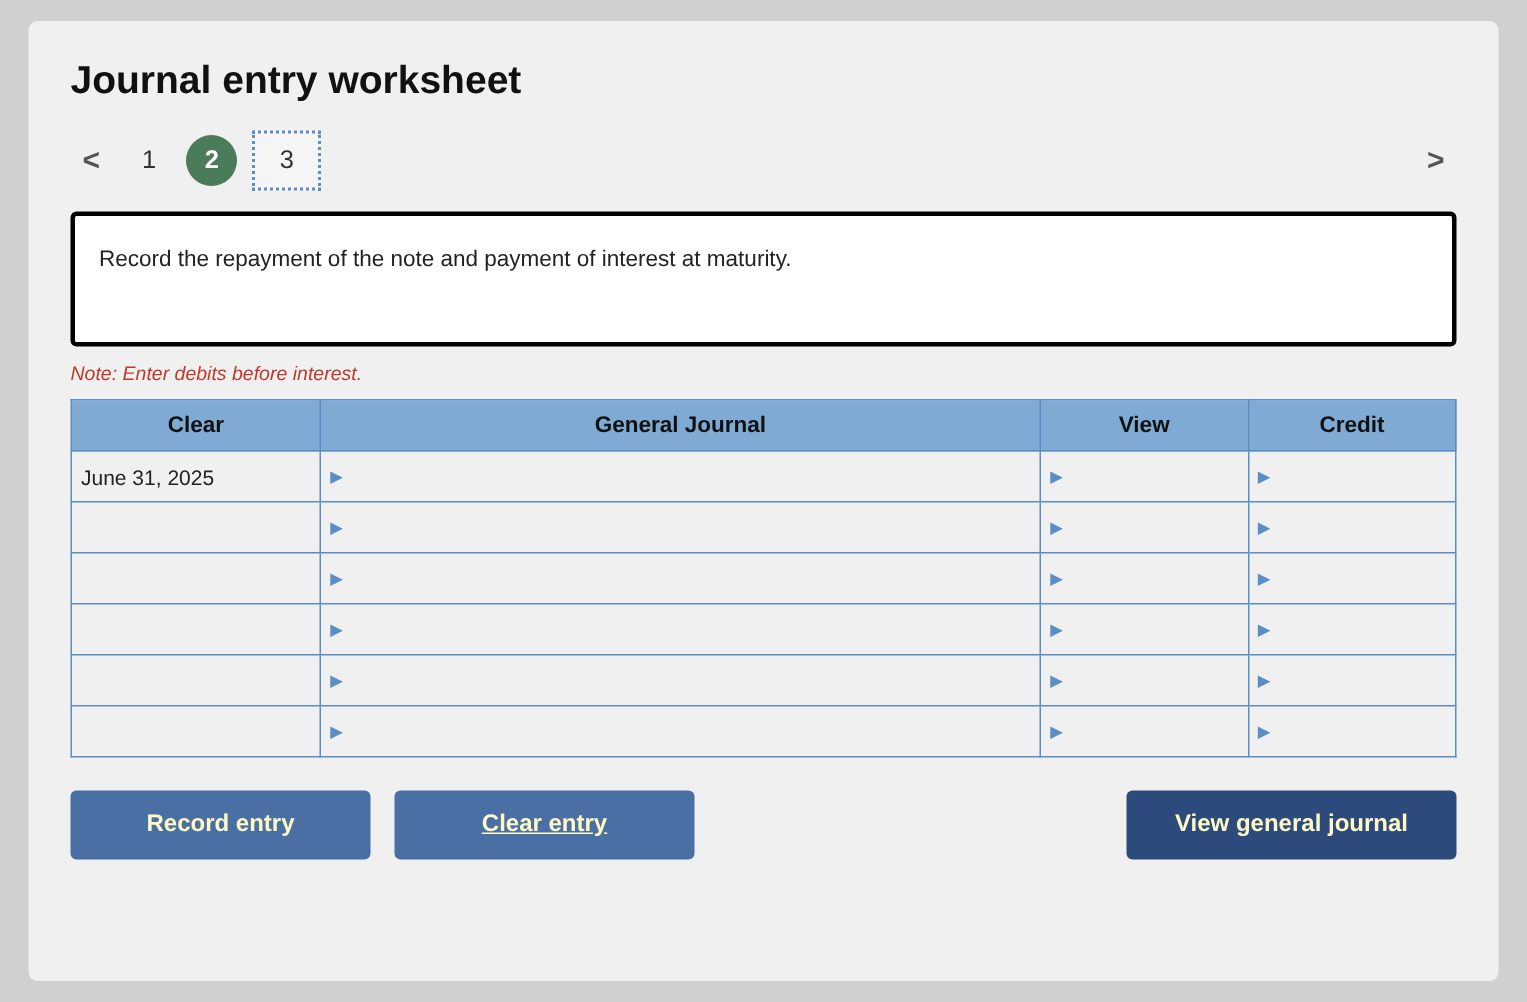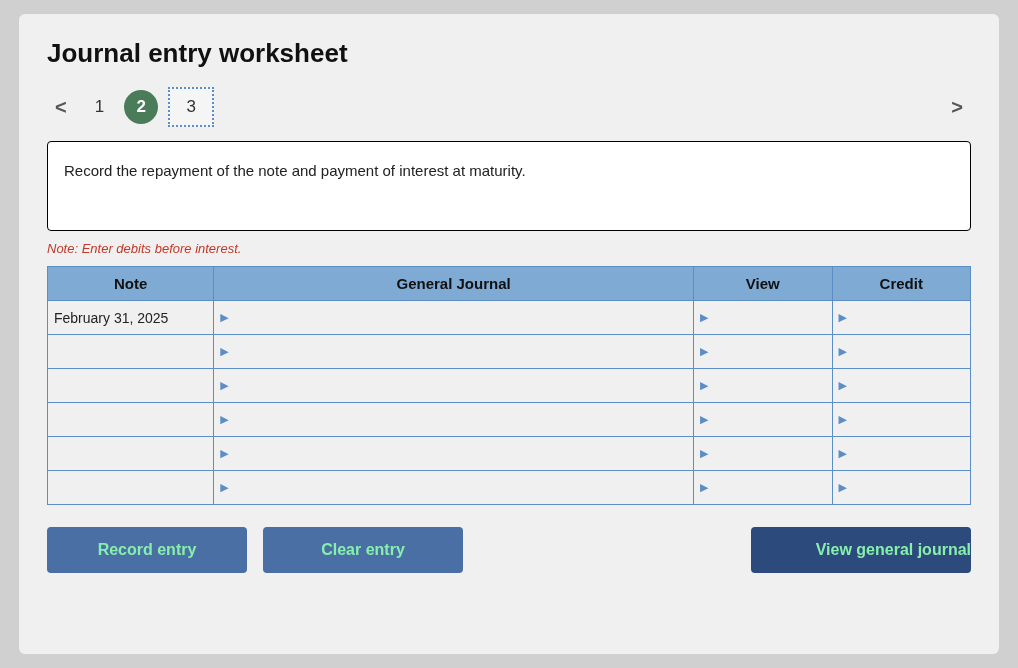--- a/index.html
+++ b/index.html
@@ -66,21 +66,21 @@
       justify-content: center;
       font-size: 17px;
       color: #333;
       background: #f5f5f5;
     }
     .nav-right-arrow {
       margin-left: auto;
     }
     .description-box {
       background: white;
-      border: 1px solid #000000;
+      border: 3px solid #000000;
       border-radius: 4px;
       padding: 18px 16px;
       font-size: 15px;
       color: #222;
       min-height: 90px;
       margin-bottom: 10px;
       line-height: 1.5;
     }
     .note-text {
       color: #c0392b;
@@ -142,35 +142,35 @@
       gap: 16px;
       align-items: center;
     }
     .btn {
       padding: 14px 0;
       font-size: 16px;
       font-weight: bold;
       border: none;
       border-radius: 4px;
       cursor: pointer;
-      color: #86efac;
+      color: #fef9c3;
     }
     .btn-record {
       background: #4a6fa5;
       width: 200px;
     }
     .btn-clear {
       background: #4a6fa5;
       width: 200px;
+      text-decoration: underline;
     }
     .btn-view {
       background: #2c4a7c;
       width: 220px;
       margin-left: auto;
-      text-align: right;
     }
   </style>
 </head>
 <body>
 
 <div class="card">
   <div class="title">Journal entry worksheet</div>
 
   <div class="nav-row">
     <button class="nav-arrow">&lt;</button>
@@ -186,30 +186,30 @@
 
   <div class="description-box">
     <span>Record the repayment of the note and payment of interest at maturity.</span>
   </div>
 
   <div class="note-text">Note: Enter debits before interest.</div>
 
   <table class="journal-table">
     <thead>
       <tr>
-        <th class="col-date">Note</th>
+        <th class="col-date">Clear</th>
         <th class="col-journal">General Journal</th>
         <th class="col-debit">View</th>
         <th class="col-credit">Credit</th>
       </tr>
     </thead>
     <tbody id="table-body">
     <tr>
           <td class="col-date">
-            <div class="cell-inner">February 31, 2025</div>
+            <div class="cell-inner">June 31, 2025</div>
           </td>
           <td class="col-journal">
             <div class="cell-inner with-arrow">
               <input type="text" class="row-input" style="">
             </div>
           </td>
           <td class="col-debit">
             <div class="cell-inner with-arrow">
               <input type="text" class="row-input" style="">
             </div>

